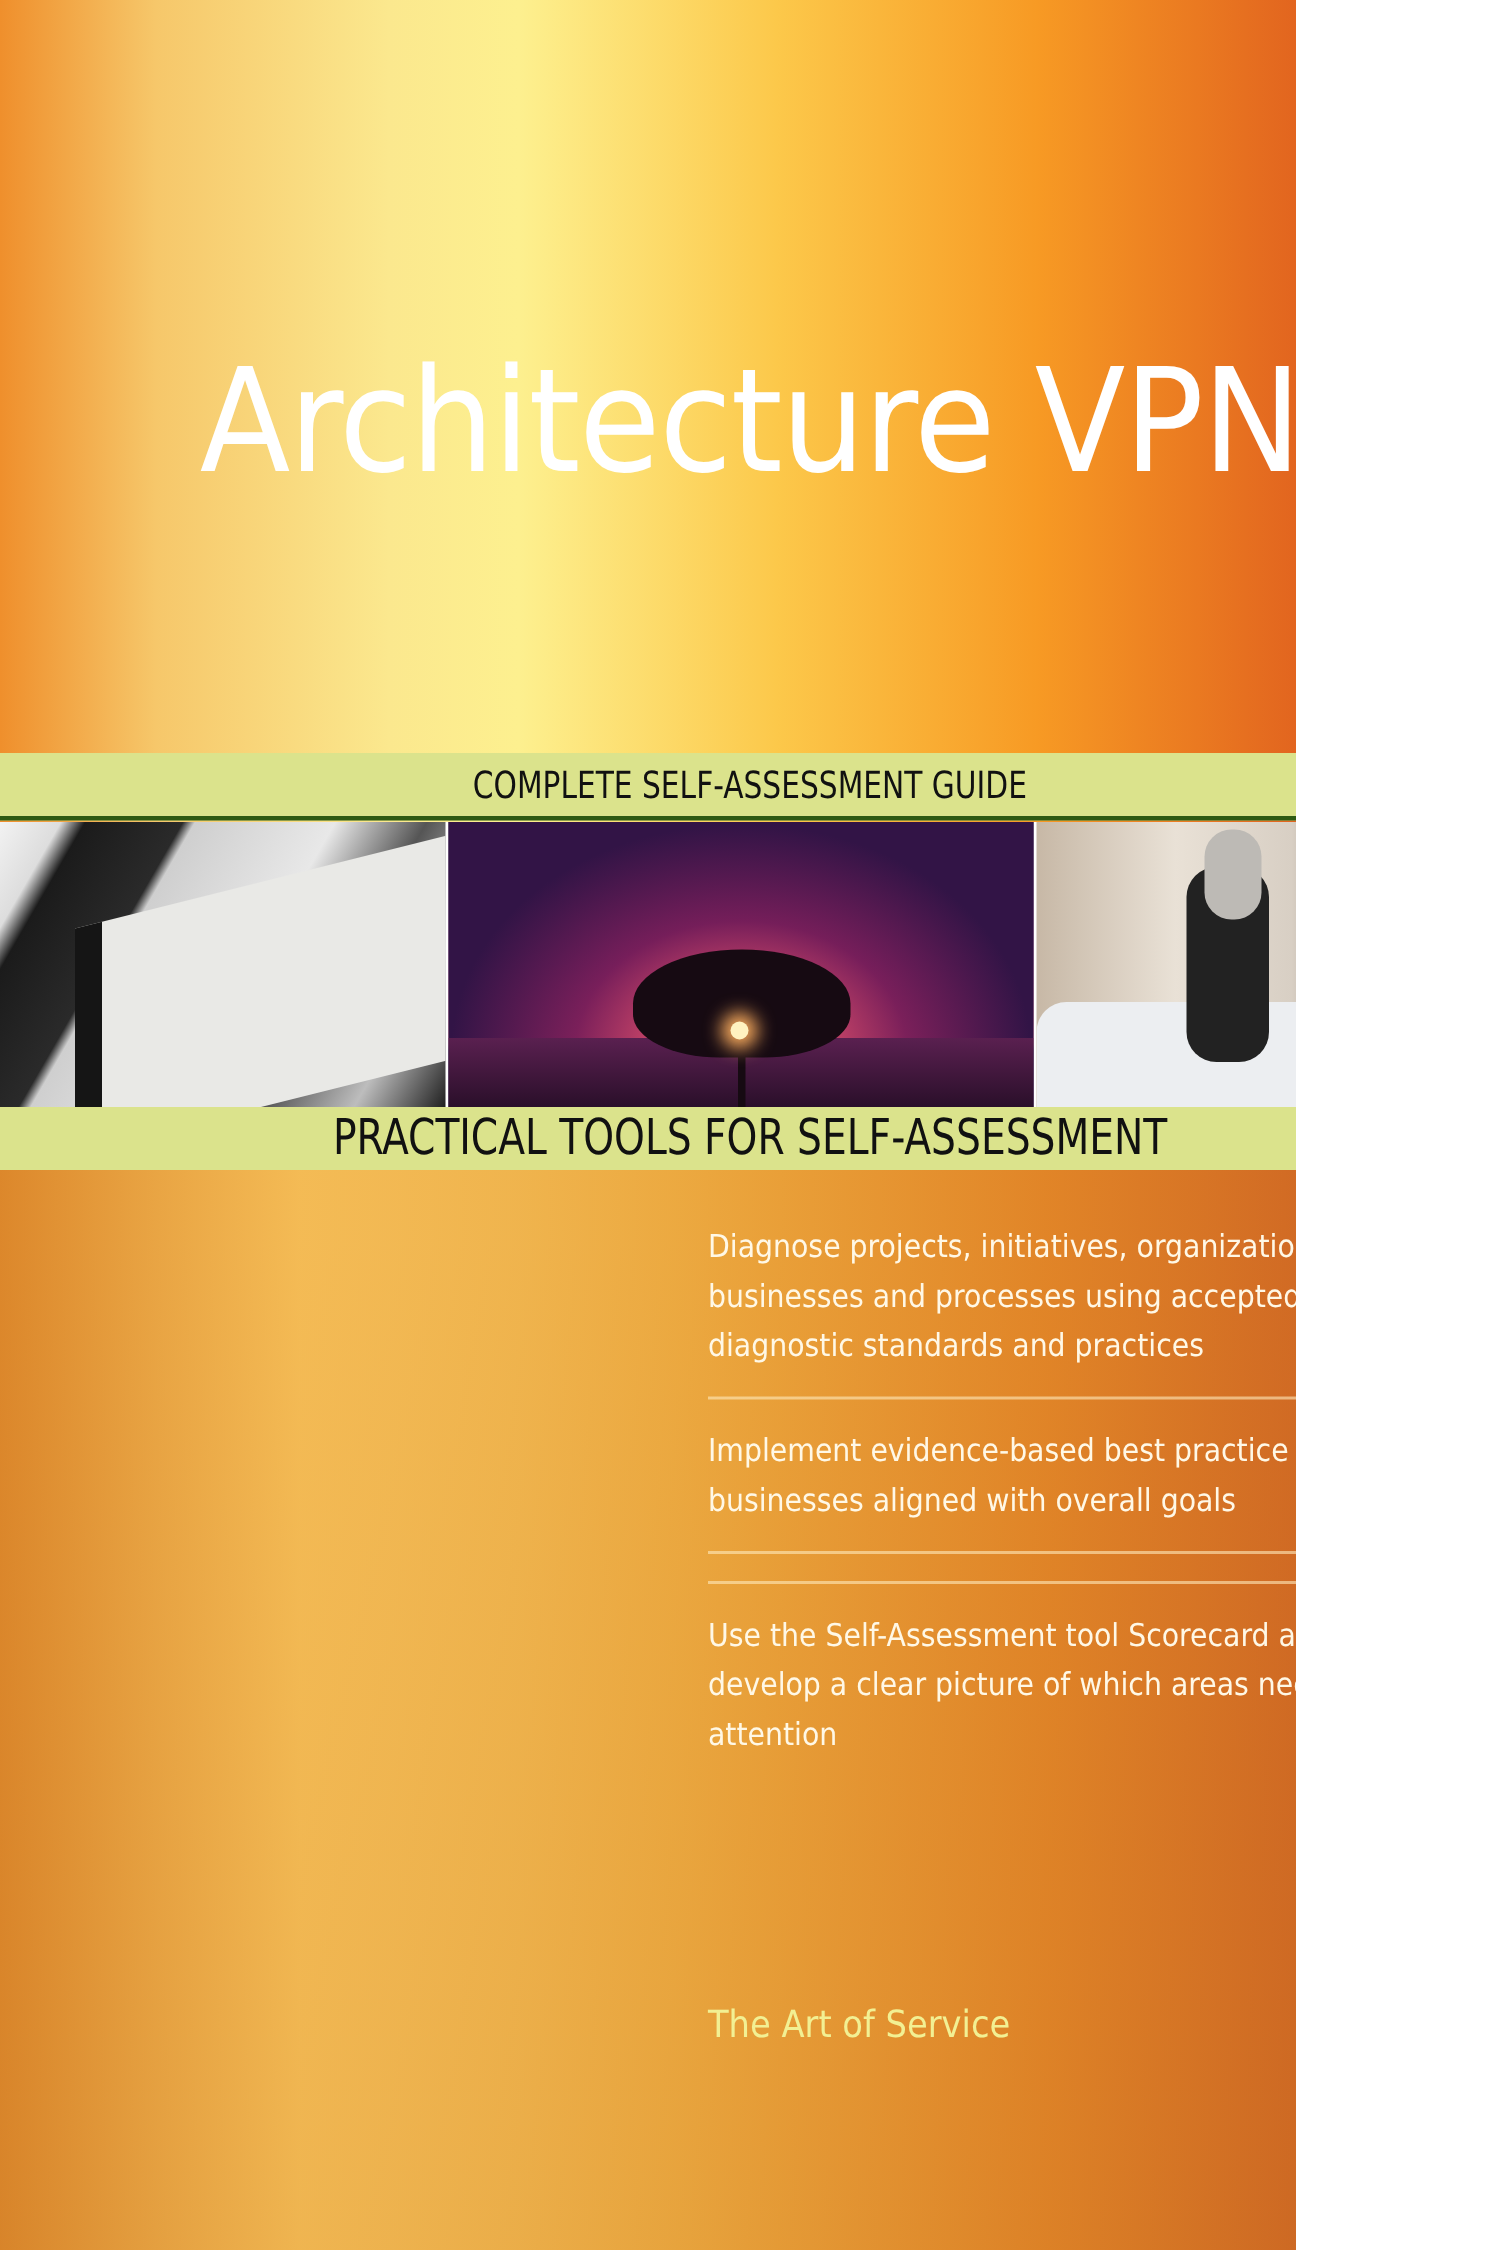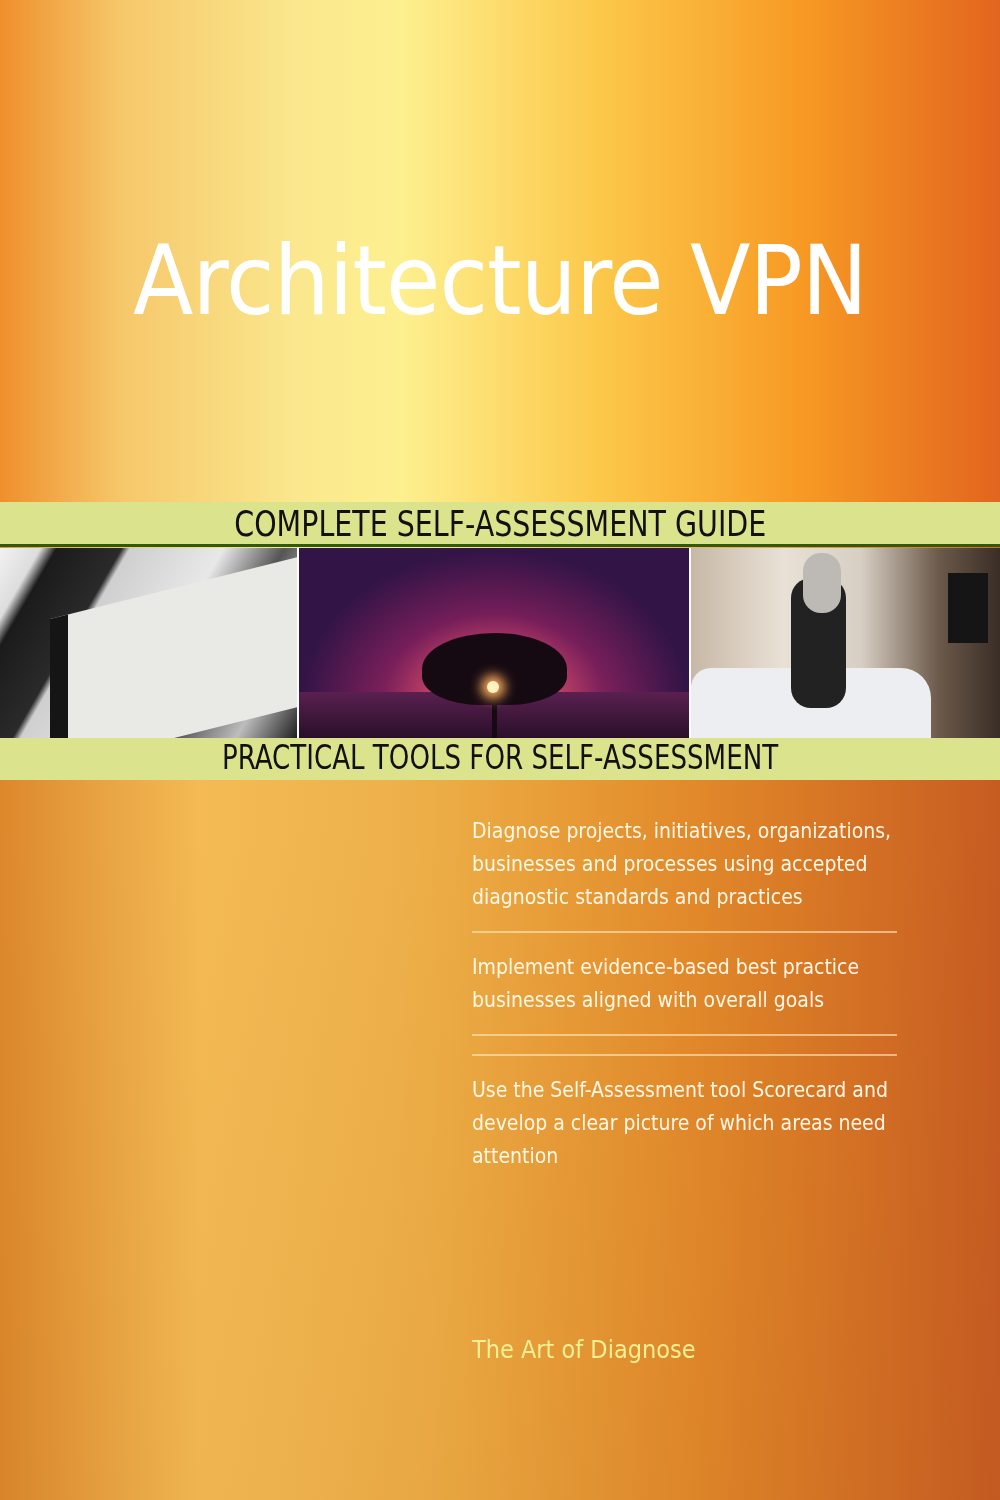--- a/index.html
+++ b/index.html
@@ -1,31 +1,31 @@
 <!DOCTYPE html>
 <html><head>
 <meta charset="utf-8">
 <style>
   html, body { margin:0; padding:0; }
   body { width:1000px; height:1500px; overflow:hidden; position:relative;
     font-family: "Liberation Sans", sans-serif; }
-  .cover { position:absolute; inset:0; width:1000px; height:1500px; overflow:hidden;
+  .cover { position:absolute; inset:0; width:864px; height:1500px; overflow:hidden;
     background:
       linear-gradient(180deg, rgba(0,0,0,0) 0%, rgba(0,0,0,0) 55%, rgba(120,60,10,0.25) 100%),
       linear-gradient(90deg, #ef8f2c 0%, #f6c76a 12%, #fbe88e 30%, #fdf08f 40%, #fcc84a 60%, #f79a24 80%, #e2651f 100%);
   }
   .cover .lower-shade { position:absolute; left:0; top:770px; width:1000px; height:730px;
     background: linear-gradient(90deg, #d9862b 0%, #f3b54d 20%, #e9a13a 45%, #dd8128 70%, #c25a22 100%);
     opacity:0.85; }
   .title { position:absolute; left:0; top:225px; width:1000px; text-align:center;
     color:#ffffff; font-size:96px; letter-spacing:-1px; font-family:"DejaVu Sans", sans-serif;
     font-weight:normal; transform:scaleX(0.92); }
   .band { position:absolute; left:0; width:1000px; background:#dbe38c; color:#111;
     text-align:center; font-family:"DejaVu Sans Condensed","DejaVu Sans", sans-serif; }
-  .band-top { top:502px; height:42px; font-size:36px; line-height:44px; border-bottom:3px solid #2e5a12; }
+  .band-top { top:502px; height:42px; font-size:25px; line-height:44px; border-bottom:3px solid #2e5a12; }
   .band-bottom { top:738px; height:42px; font-size:33px; line-height:40px; }
   .band span { display:inline-block; transform:scaleX(0.88); }
   .photos { position:absolute; left:0; top:548px; width:1000px; height:190px; display:flex; background:#fff; }
   .photo { height:190px; position:relative; overflow:hidden; }
   .photo.p1 { width:298px; background:linear-gradient(120deg,#f2f2f2 0%,#ddd 10%,#1b1b1b 14%,#2a2a2a 30%,#cfcfcf 32%,#e8e8e8 55%,#555 70%,#bdbdbd 85%,#202020 100%); }
   .photo.p1 .screen { position:absolute; left:50px; top:40px; width:230px; height:150px; background:#e9e9e6; transform:skewY(-14deg); border-left:18px solid #151515; }
   .photo.p2 { width:390px; margin-left:2px; background:
       radial-gradient(ellipse at 50% 80%, #ff7a55 0%, #d34a6a 18%, rgba(120,30,90,0.9) 40%, rgba(50,20,70,1) 70%),
       linear-gradient(180deg,#2b1540 0%,#6b1f5e 50%,#a23658 78%,#3a1a40 80%,#2a1030 100%); }
   .photo.p2 .sea { position:absolute; left:0; bottom:0; width:100%; height:46px; background:linear-gradient(180deg,#5a2050,#2a0f2a); }
@@ -78,14 +78,14 @@
 
   <div class="bullets">
     <div class="bullet">Diagnose projects, initiatives, organizations, businesses and processes using accepted diagnostic standards and practices</div>
     <div class="divider"></div>
     <div class="bullet">Implement evidence-based best practice businesses aligned with overall goals</div>
     <div class="divider"></div>
     <div class="divider"></div>
     <div class="bullet">Use the Self-Assessment tool Scorecard and develop a clear picture of which areas need attention</div>
   </div>
 
-  <div class="publisher">The Art of Diagnose</div>
+  <div class="publisher">The Art of Service</div>
 </div>
 
 </body></html>

